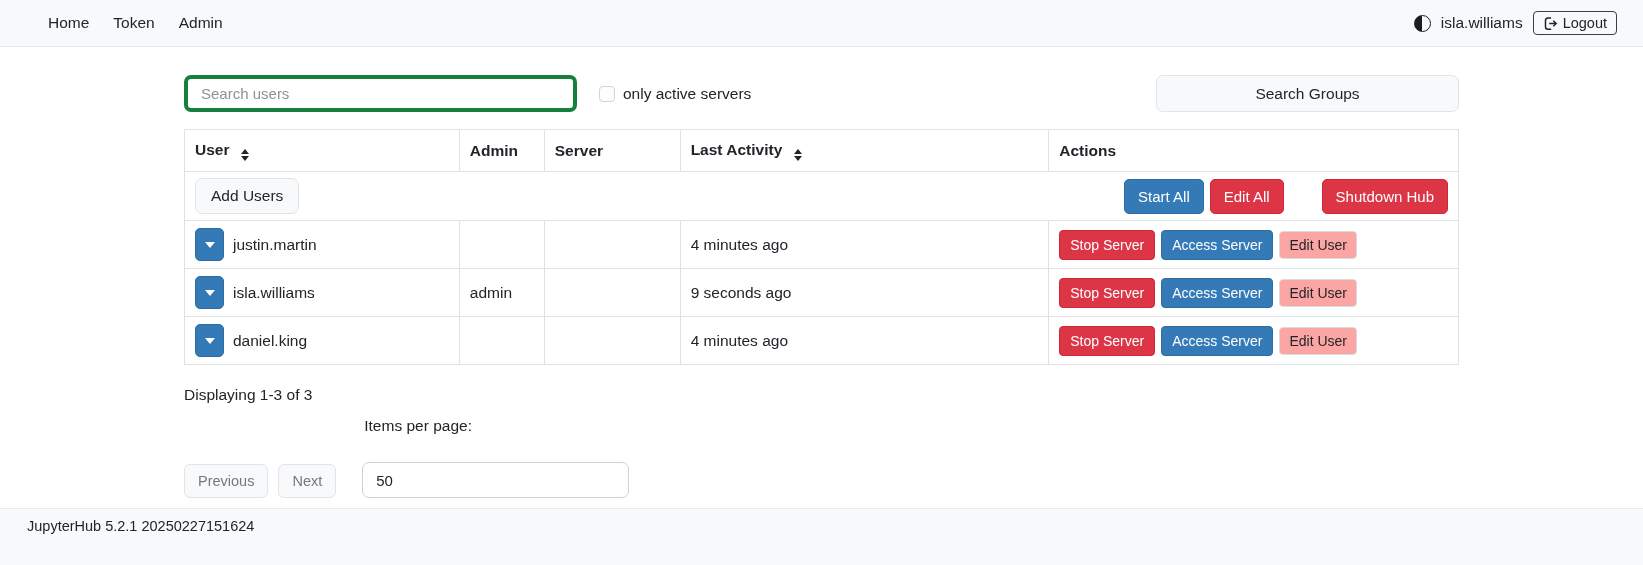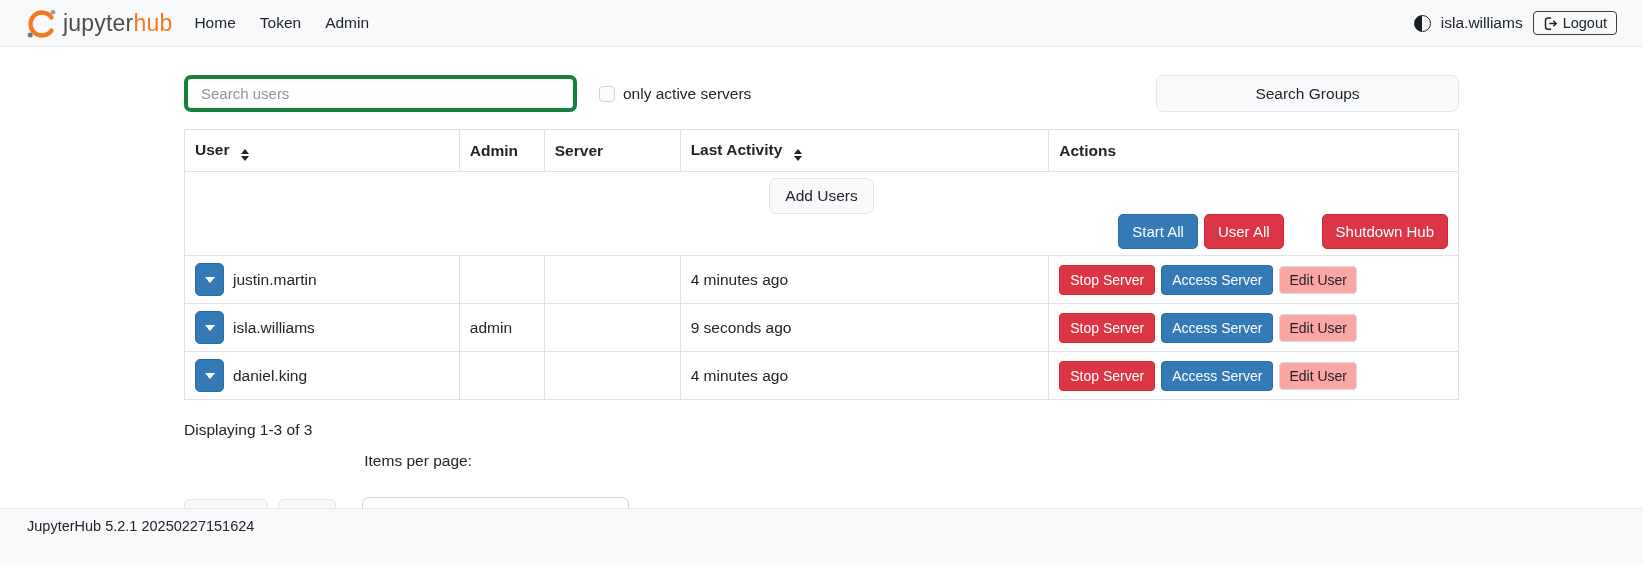--- a/index.html
+++ b/index.html
@@ -46,21 +46,21 @@
   table.users th, table.users td { border:1px solid #dee2e6; }
   table.users th { text-align:left; font-size:15.5px; font-weight:bold;
                    padding:10px 10px; height:42px; }
   .sort-icon { display:inline-flex; flex-direction:column; gap:2px; margin-left:7px;
                vertical-align:1px; }
   .sort-icon .up { width:0; height:0; border-left:4px solid transparent;
                    border-right:4px solid transparent; border-bottom:5px solid #212529; }
   .sort-icon .down { width:0; height:0; border-left:4px solid transparent;
                      border-right:4px solid transparent; border-top:5px solid #212529; }
   td.controls-cell { padding:6px 10px; height:48px; }
-  .controls-flex { display:flex; align-items:center;flex-direction:column; }
+  .controls-flex { display:flex; align-items:center; }
   .btn { border-radius:5px; font-family:inherit; cursor:pointer; font-size:15px; }
   .add-users-btn { background:#f8f9fa; border:1px solid #e1e5e9; border-radius:7px;
                    padding:8px 15px; font-size:15.5px; color:#212529; cursor:pointer;
                    font-family:inherit; }
   .controls-right { margin-left:auto; display:flex; align-items:flex-start; gap:6px; }
   .btn-primary { background:#337ab7; border:1px solid #2e6da4; color:#fff; padding:8px 13px; }
   .btn-danger  { background:#dc3545; border:1px solid #d32535; color:#fff; padding:8px 13px; }
   .shutdown-btn { margin-left:32px; }
   tr.user-row td { height:48px; padding:7px 10px; font-size:15.5px; }
   .user-cell { display:flex; align-items:center; gap:9px; }
@@ -91,28 +91,20 @@
   .footer { position:absolute; left:0; bottom:0; width:100%; height:57px;
             background:#f8f9fa; border-top:1px solid #e6e9ec; padding:9px 27px;
             font-size:14.5px; }
 </style>
 </head>
 <body>
 
 <div class="page">
 
   <nav class="navbar">
-    <div class="brand">
-      <svg width="31" height="31" viewBox="0 0 31 31">
-        <path d="M25.5 9.5 A11.5 11.5 0 1 0 25.5 22.5" fill="none" stroke="#f47820" stroke-width="4.4" stroke-linecap="round"></path>
-        <circle cx="27" cy="4.2" r="2.2" fill="#989898"></circle>
-        <circle cx="4.2" cy="27" r="2.5" fill="#767676"></circle>
-      </svg>
-      <span class="brand-text"><span class="brand-jupyter">jupyter</span><span class="brand-hub">hub</span></span>
-    </div>
     <div class="nav-links">
       <span class="nav-link">Home</span>
       <span class="nav-link">Token</span>
       <span class="nav-link">Admin</span>
     </div>
     <div class="nav-right">
       <span class="theme-icon"></span>
       <span class="nav-user">isla.williams</span>
       <button class="logout-btn">
         <svg width="15" height="15" viewBox="0 0 24 24">
@@ -165,21 +157,21 @@
           <th><span>Actions</span></th>
         </tr>
       </thead>
       <tbody>
         <tr>
           <td colspan="5" class="controls-cell">
             <div class="controls-flex">
               <button class="add-users-btn">Add Users</button>
               <div class="controls-right">
                 <button class="btn btn-primary">Start All</button>
-                <button class="btn btn-danger">User All</button>
+                <button class="btn btn-danger">Edit All</button>
                 <button class="btn btn-danger shutdown-btn">Shutdown Hub</button>
               </div>
             </div>
           </td>
         </tr>
 
         <tr class="user-row">
           <td>
             <div class="user-cell">
               <span class="caret-btn">

